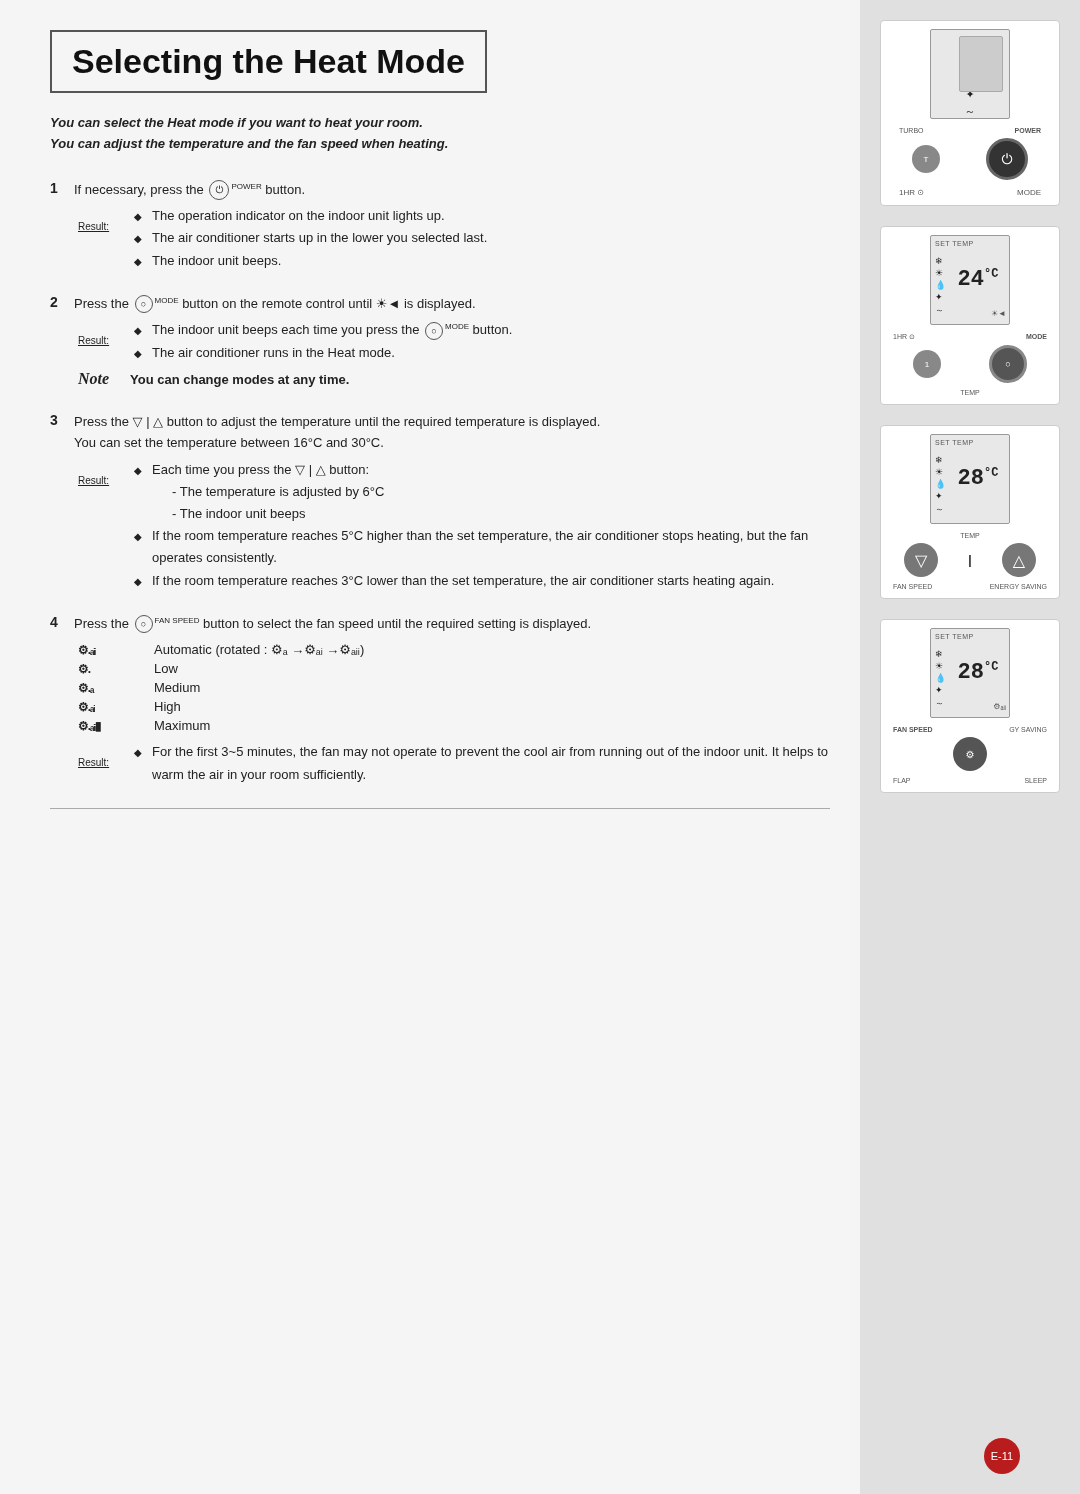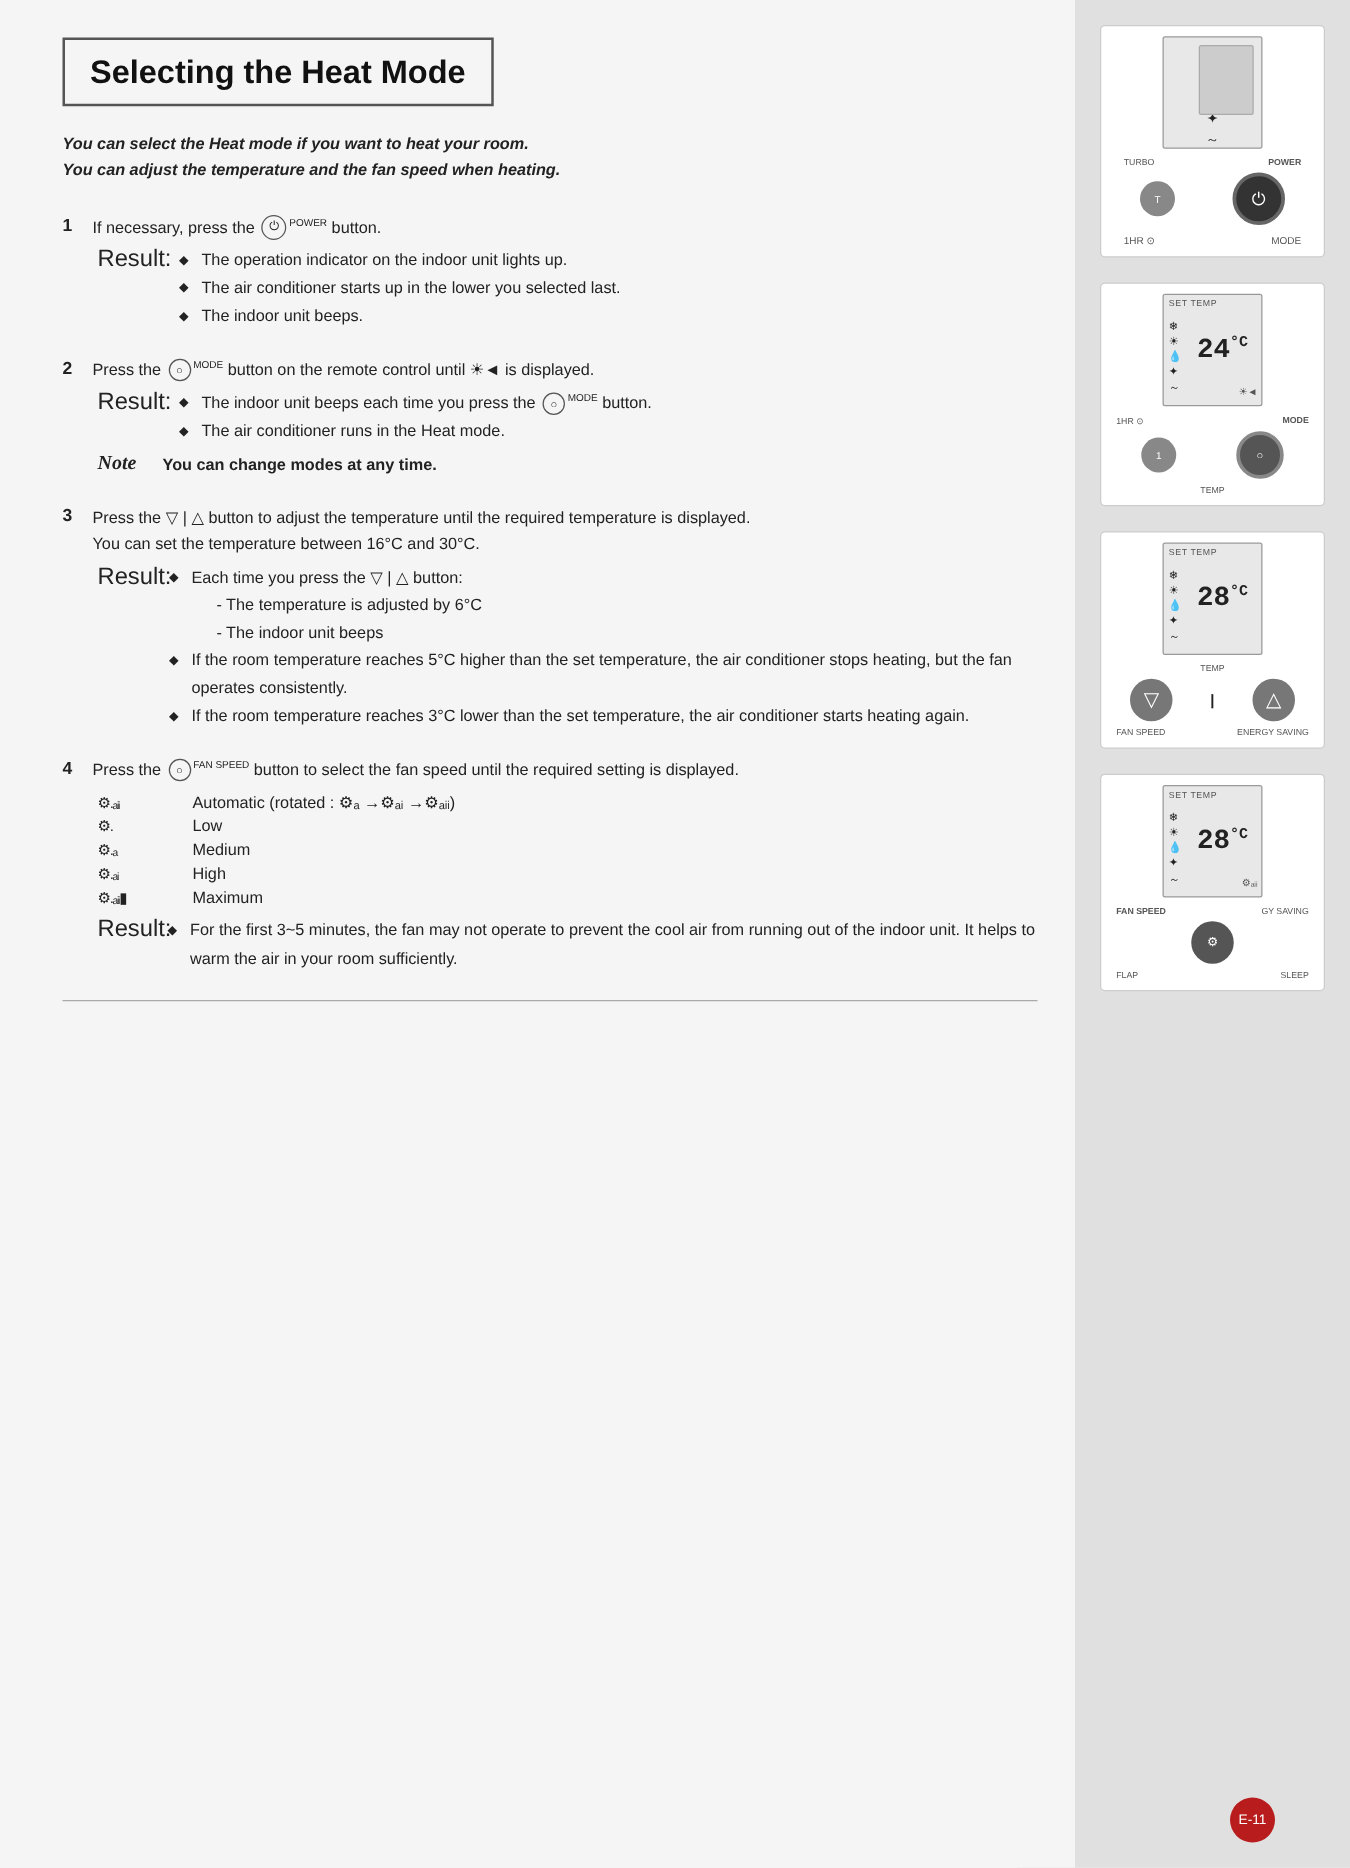--- a/index.html
+++ b/index.html
@@ -36,21 +36,21 @@
       position: relative;
     }
     .title-box {
       border: 2px solid #555;
       padding: 10px 20px;
       margin-bottom: 20px;
       display: inline-block;
       background: #f5f5f5;
     }
     .title-box h1 {
-      font-size: 26px;
+      font-size: 34px;
       font-weight: bold;
       color: #111;
       text-align: center;
     }
     .intro-text {
       font-style: italic;
       font-weight: bold;
       font-size: 13px;
       margin-bottom: 25px;
       line-height: 1.6;
@@ -76,22 +76,24 @@
     .result-block {
       margin-left: 28px;
       margin-top: 4px;
     }
     .result-row {
       display: flex;
       gap: 6px;
       margin-bottom: 2px;
     }
     .result-label {
-      font-size: 19px;
+      text-decoration: underline;
+      font-size: 10px;
       min-width: 50px;
+      margin-top: 16px;
     }
     .bullet-list {
       list-style: none;
       padding: 0;
     }
     .bullet-list li {
       padding-left: 18px;
       position: relative;
       line-height: 1.7;
       font-size: 13px;
@@ -229,21 +231,21 @@
       border-radius: 50%;
       border: 1.5px solid #555;
       font-size: 10px;
       vertical-align: middle;
       margin: 0 2px;
     }
     .superscript-label {
       font-size: 8px;
       vertical-align: super;
     }
-    .gear-str { font-size: 12px; }
+    .gear-str { font-size: 12px; font-weight: bold; }
   </style>
 </head>
 <body>
 
 <div class="page-container">
 
   <div class="main-content">
     
     
     <div class="title-box">

